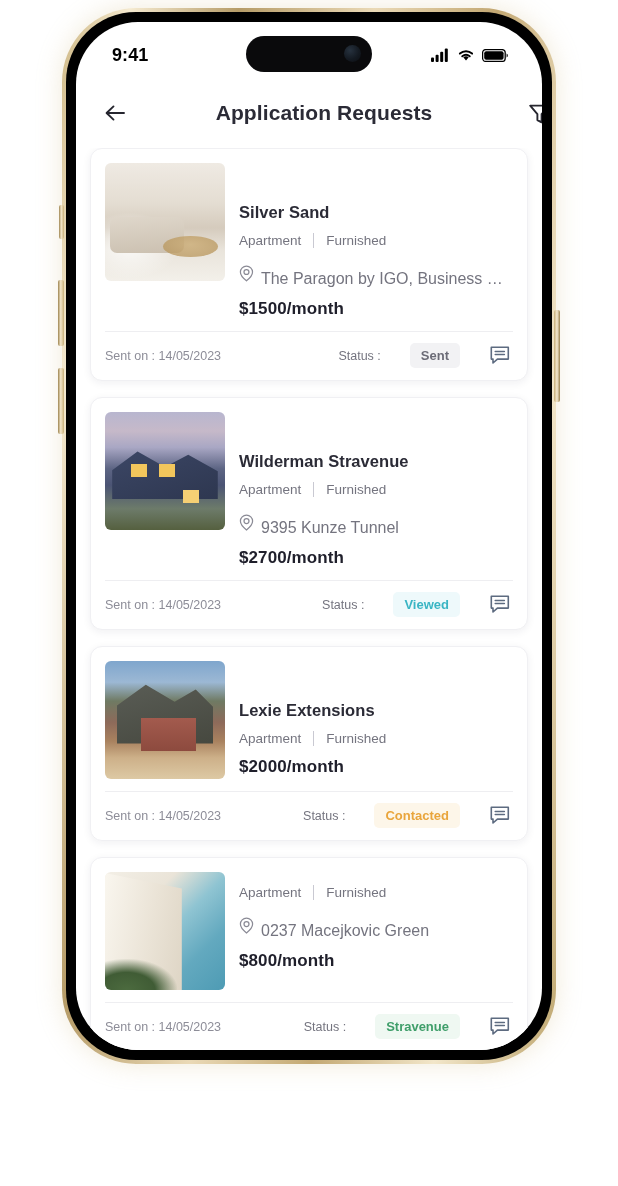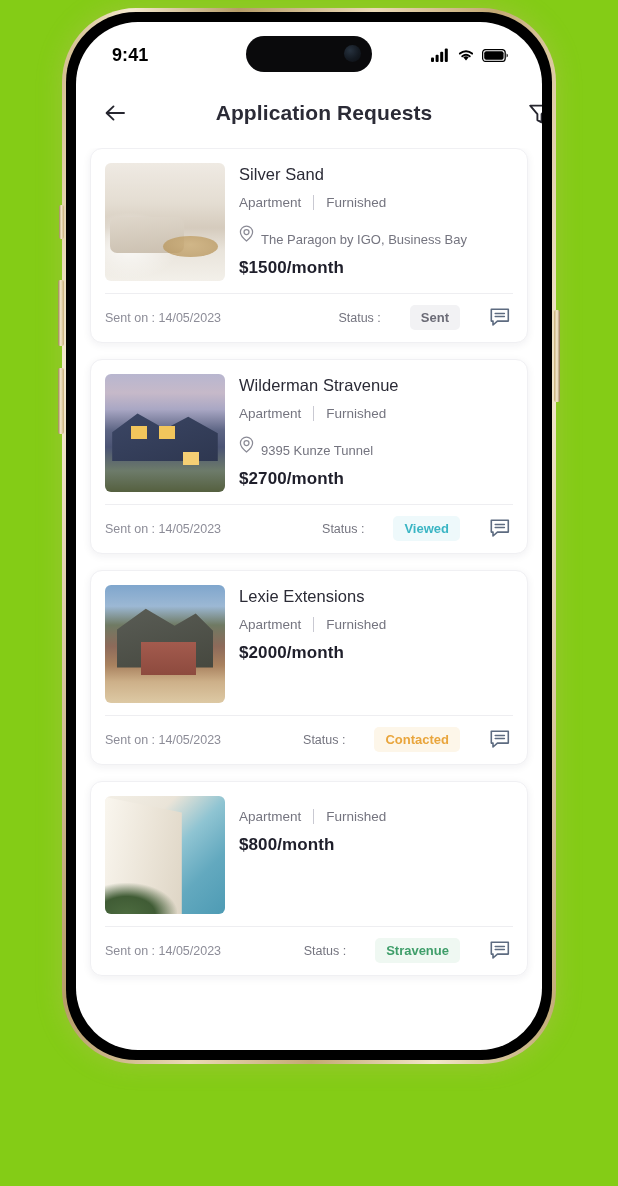--- a/index.html
+++ b/index.html
@@ -2,21 +2,21 @@
 <html><head>
 <meta charset="utf-8">
 <style>
   * { box-sizing: border-box; margin: 0; padding: 0; }
   html, body {
     width: 618px; height: 1186px;
     background: #000;
     font-family: "Liberation Sans", sans-serif;
     overflow: hidden;
   }
-  .stage { position: relative; width: 618px; height: 1186px; background: #84cc16; }
+  .stage { position: relative; width: 618px; height: 1186px; background: #ffffff; }
 
   
   .phone-outer {
     position: absolute; left: 62px; top: 8px;
     width: 494px; height: 1056px;
     border-radius: 74px;
     background: linear-gradient(100deg,#d8c49a 0%,#f3e6c8 12%,#b99f6d 30%,#e8d8b4 50%,#c8ae7e 70%,#f0e2c2 88%,#cbb храм 100%);
     background: linear-gradient(100deg,#cdb682 0%,#f5ead0 10%,#b69c68 26%,#ead9b6 46%,#c3a873 64%,#f2e6c9 82%,#bfa770 100%);
     box-shadow: 0 0 26px rgba(210,185,130,.30);
   }
@@ -131,27 +131,27 @@
     content:""; position:absolute; left:-4%; top:0; width:68%; height:100%;
     background: linear-gradient(100deg,#fbf8f1,#eae3d6 60%,#ded5c5);
     clip-path: polygon(0 0,100% 14%,100% 100%,0 100%);
   }
   .thumb.building::after {
     content:""; position:absolute; left:0; bottom:0; width:60%; height:26%;
     background: radial-gradient(ellipse at 30% 100%, #4c6b3f 0%, #405c35 40%, transparent 72%);
   }
 
   .info { flex: 1; min-width: 0; padding-top: 2px; }
-  .prop-name { font-size: 16.5px; font-weight: 400; color: #2b2b36; letter-spacing: .05px; }
+  .prop-name { font-size: 16.5px; font-weight: 700; color: #2b2b36; letter-spacing: .05px; margin-top: 38px; }
   .meta-row { display: flex; align-items: center; margin-top: 11px; }
   .meta-type { font-size: 13.5px; color: #74747f; }
   .meta-sep { width: 1px; height: 15px; background: #c9c9d2; margin: 0 12px; }
   .meta-furn { font-size: 13.5px; color: #74747f; }
   .addr-row { display: flex; align-items: center; gap: 7px; margin-top: 10px; }
-  .addr-text { font-size: 13px; color: #74747f; white-space: nowrap; overflow: hidden; text-overflow: ellipsis; margin-top: 12px; }
+  .addr-text { font-size: 16px; color: #74747f; white-space: nowrap; overflow: hidden; text-overflow: ellipsis; margin-top: 12px; }
   .price { font-size: 17px; font-weight: 700; color: #1f1f2b; margin-top: 11px; letter-spacing: .1px; }
 
   .card-div { height: 1px; background: #eeeef1; margin: 0 14px; }
   .card-bot {
     display: flex; align-items: center; justify-content: space-between;
     padding: 11px 14px 12px 14px;
   }
   .sent-on { font-size: 12.5px; color: #8d8d98; }
   .status-wrap { display: flex; align-items: center; gap: 29px; }
   .status-label { font-size: 12.5px; color: #74747f; }
@@ -318,20 +318,27 @@
 
       <div class="card">
         <div class="card-top">
           <div class="thumb building"></div>
           <div class="info">
             <div class="meta-row">
               <span class="meta-type">Apartment</span>
               <span class="meta-sep"></span>
               <span class="meta-furn">Furnished</span>
             </div>
+            <div class="addr-row">
+              <svg width="15" height="17" viewBox="0 0 15 17">
+                <path d="M7.5 1.1 C4.1 1.1 1.4 3.8 1.4 7.1 C1.4 11.3 7.5 15.9 7.5 15.9 C7.5 15.9 13.6 11.3 13.6 7.1 C13.6 3.8 10.9 1.1 7.5 1.1 Z" stroke="#8b8b96" stroke-width="1.25" fill="none"></path>
+                <circle cx="7.5" cy="7" r="2.5" stroke="#8b8b96" stroke-width="1.25" fill="none"></circle>
+              </svg>
+              <span class="addr-text">0237 Macejkovic Green</span>
+            </div>
             <div class="price">$800/month</div>
           </div>
         </div>
         <div class="card-div"></div>
         <div class="card-bot">
           <span class="sent-on">Sent on : 14/05/2023</span>
           <span class="status-wrap">
             <span class="status-label">Status :</span>
             <span class="badge" style="color:#3f9e6a;background:#eff8f2;">Stravenue</span>
             <span class="chat-btn">

